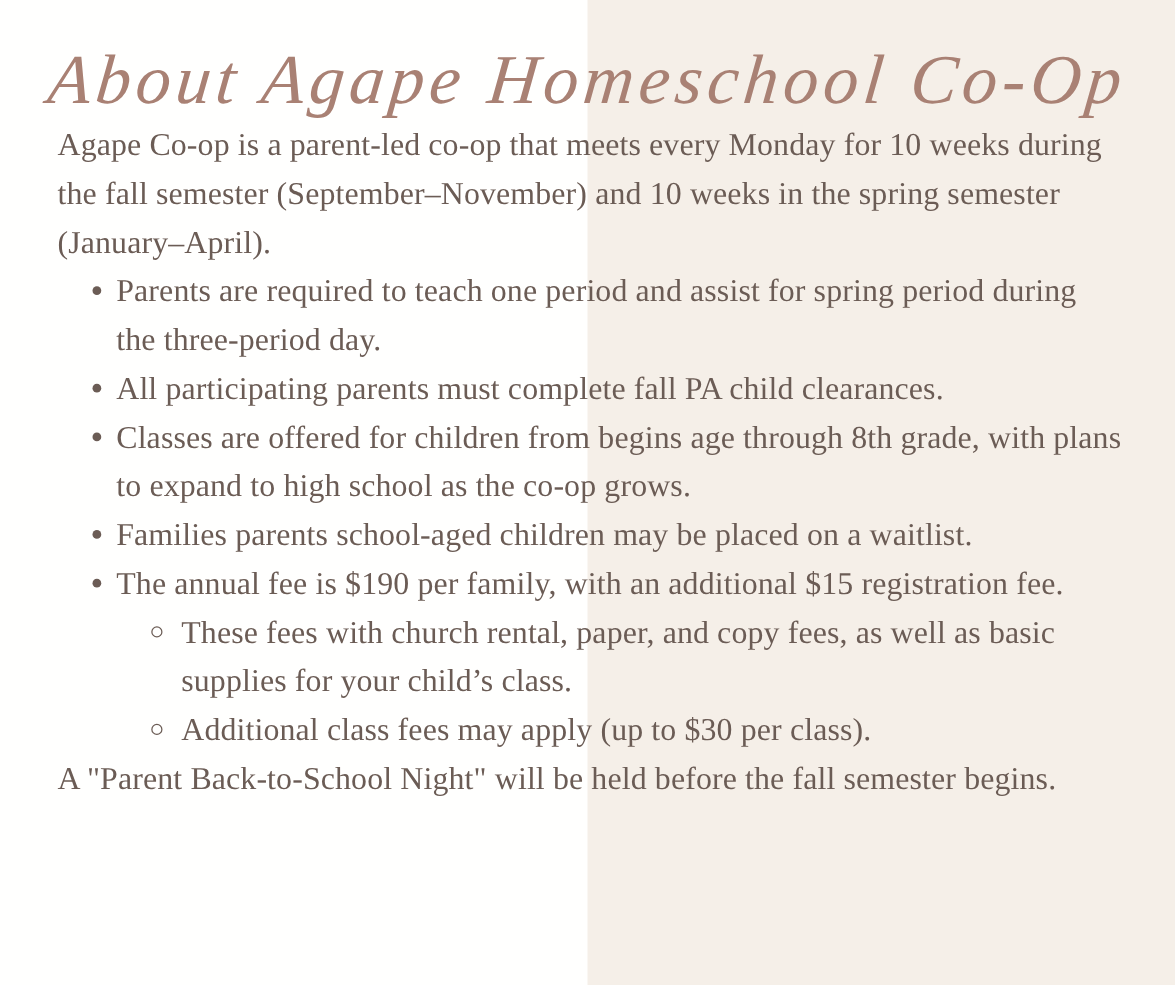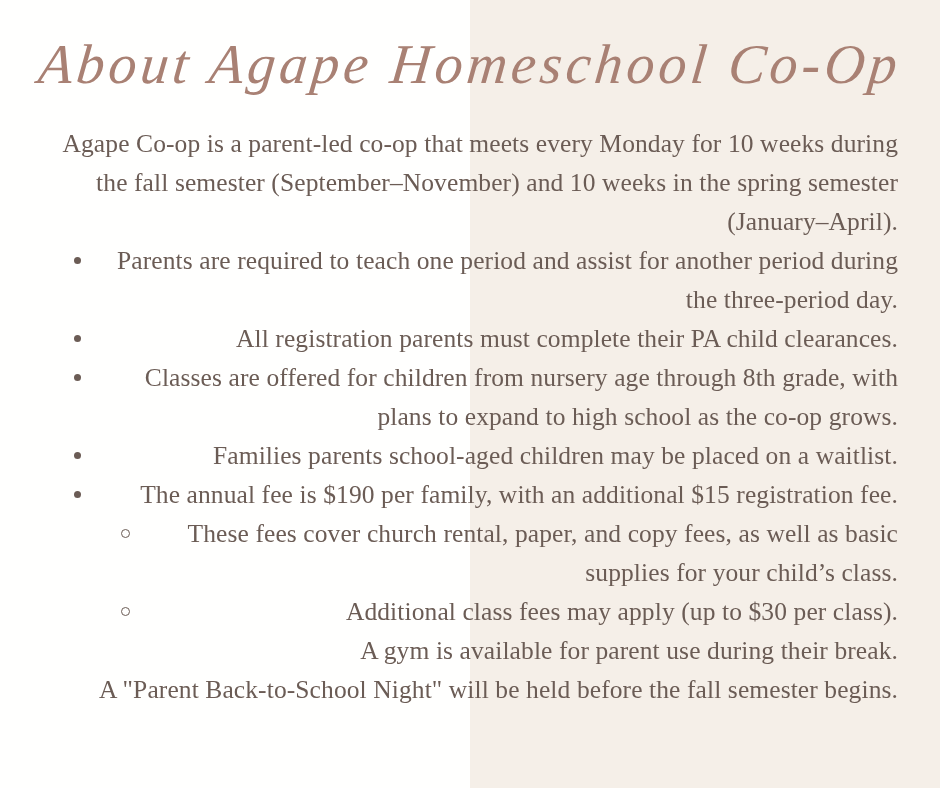--- a/index.html
+++ b/index.html
@@ -25,27 +25,26 @@
     font-family: "Liberation Serif", serif;
     font-style: italic;
     font-size: 56px;
     letter-spacing: 4px;
     color: var(--title-color, #a98174);
     transform: skewX(-6deg);
     white-space: nowrap;
   }
   .content {
     position: absolute;
-    top: 124px; left: 46px;
+    top: 96px; left: 46px;
     width: 852px;
     font-size: 25.5px;
     line-height: 39px;
     color: var(--text-color, #6b5c55);
     letter-spacing: 0.1px;
-    text-align: right;
   }
   .content p { margin: 0; }
   ul.bullet-list, ul.sub-bullet-list { list-style: none; margin: 0; padding: 0; }
   li.bullet-item {
     position: relative;
     padding-left: 47px;
   }
   li.bullet-item > .dot {
     position: absolute;
     left: 28px; top: 16px;
@@ -75,47 +74,46 @@
 
 <div class="page-title">About Agape Homeschool Co-Op</div>
 
 <div class="content">
 
   <p>Agape Co-op is a parent-led co-op that meets every Monday for 10 weeks during the fall semester (September–November) and 10 weeks in the spring semester (January–April).</p>
 
   <ul class="bullet-list">
     <li class="bullet-item">
       <span class="dot"></span>
-      <span>Parents are required to teach one period and assist for another period during the three-period day.</span>
+      <span>Parents are required to teach one period and assist for spring period during the three-period day.</span>
     </li>
     <li class="bullet-item">
       <span class="dot"></span>
-      <span>All registration parents must complete their PA child clearances.</span>
+      <span>All participating parents must complete fall PA child clearances.</span>
     </li>
     <li class="bullet-item">
       <span class="dot"></span>
-      <span>Classes are offered for children from nursery age through 8th grade, with plans to expand to high school as the co-op grows.</span>
+      <span>Classes are offered for children from begins age through 8th grade, with plans to expand to high school as the co-op grows.</span>
     </li>
     <li class="bullet-item">
       <span class="dot"></span>
       <span>Families parents school-aged children may be placed on a waitlist.</span>
     </li>
     <li class="bullet-item">
       <span class="dot"></span>
       <span>The annual fee is $190 per family, with an additional $15 registration fee.</span>
     </li>
   </ul>
 
   <ul class="sub-bullet-list">
     <li class="sub-bullet-item">
       <span class="circle"></span>
-      <span class="sub-text">These fees cover church rental, paper, and copy fees, as well as basic supplies for your child’s class.</span>
+      <span class="sub-text">These fees with church rental, paper, and copy fees, as well as basic supplies for your child’s class.</span>
     </li>
     <li class="sub-bullet-item">
       <span class="circle"></span>
       <span class="sub-text">Additional class fees may apply (up to $30 per class).</span>
     </li>
   </ul>
 
-  <p>A gym is available for parent use during their break.</p>
   <p>A "Parent Back-to-School Night" will be held before the fall semester begins.</p>
 
 </div>
 
 </body></html>

